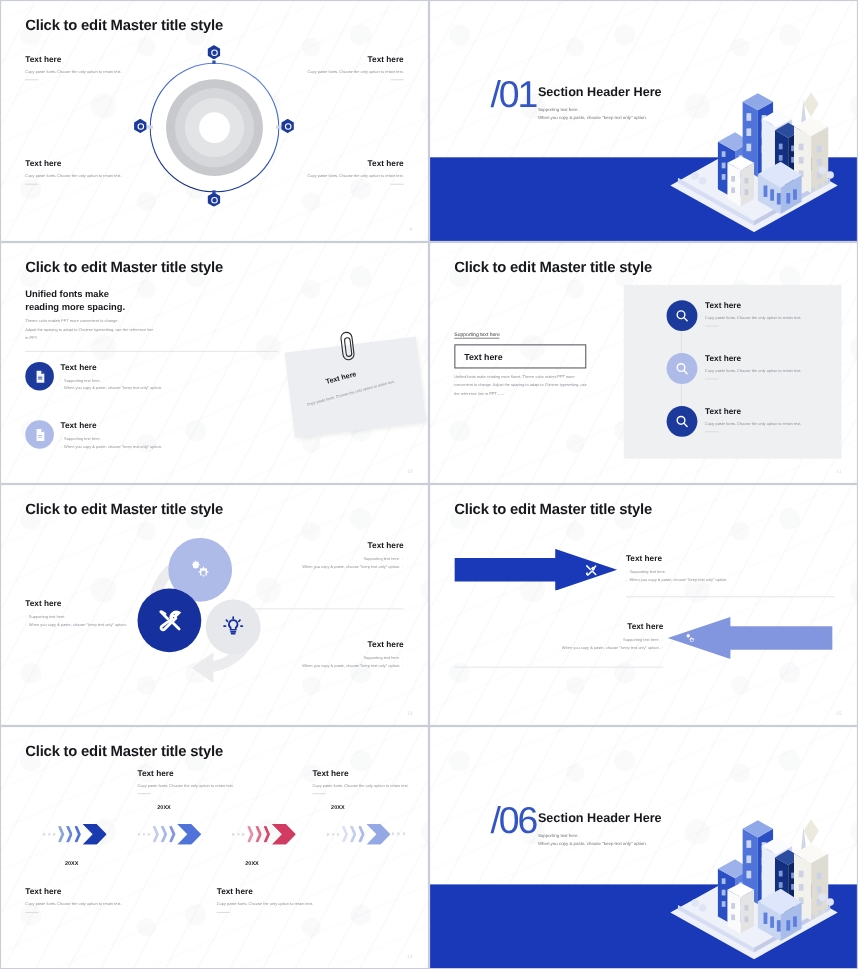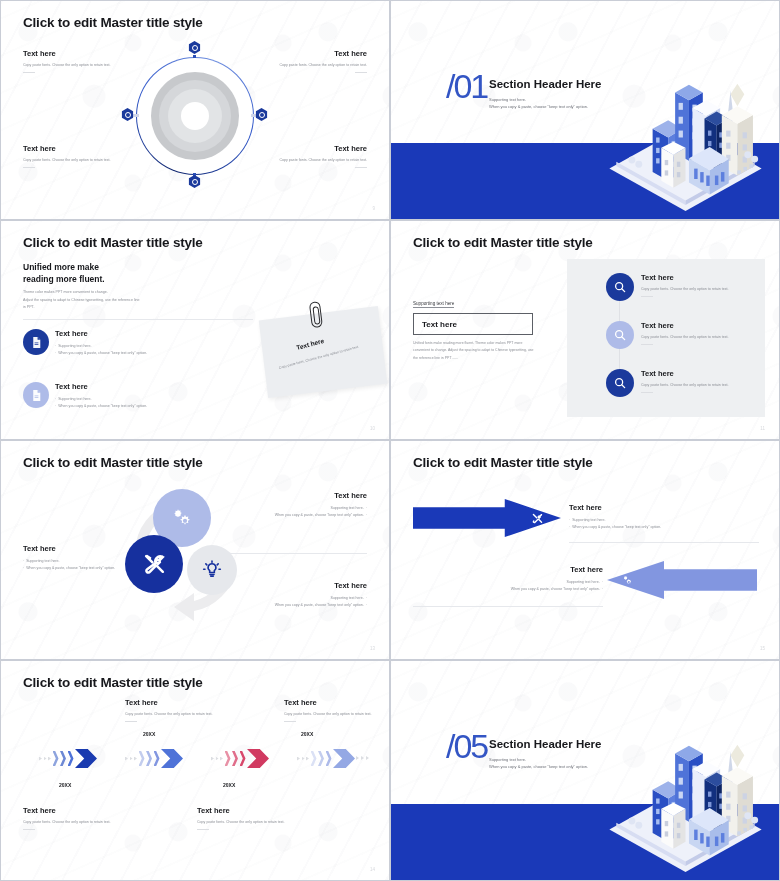--- a/index.html
+++ b/index.html
@@ -239,22 +239,22 @@
           </g>
       </svg>
     </div>
   </div>
 
   <div class="slide s12">
     <div class="wm"></div>
     <div class="layer">
       <div class="title">Click to edit Master title style</div>
       <div class="sub">
-        <div>Unified more make</div>
-        <div>reading more fluent.</div>
+        <div>Unified fonts make</div>
+        <div>reading more spacing.</div>
       </div>
       <div class="para">
         <div>Theme color makes PPT more convenient to change.</div>
         <div>Adjust the spacing to adapt to Chinese typesetting, use the reference line</div>
         <div>in PPT.</div>
       </div>
       <div class="hr"></div>
 
       <div class="ic-circ" style="left:22px;top:108px;background:#1b3a9c;">
         <svg width="13" height="13" viewBox="0 0 24 24" fill="#fff">
@@ -544,21 +544,21 @@
       </div>
 
       <div class="pg">14</div>
     </div>
   </div>
 
   <div class="slide">
     <div class="wm"></div>
     <div class="layer">
       <div class="sec-band"></div>
-      <div class="sec-num">/05</div>
+      <div class="sec-num">/06</div>
       <div class="sec-h">Section Header Here</div>
       <div class="sec-s">
         <div>Supporting text here.</div>
         <div>When you copy &amp; paste, choose "keep text only" option.</div>
       </div>
       <svg class="city" viewBox="0 0 200 185">
         <polygon points="100,185 12,136 100,87 188,136" fill="#eef1fa"></polygon>
         <polygon points="100,178 20,133 20,128 100,173" fill="#d7ddf2"></polygon>
         <polygon points="100,178 180,133 180,128 100,173" fill="#c3cbe8"></polygon>
         <polygon points="62,90 62,140 80,150 80,100" fill="#2a4fc4"></polygon>

